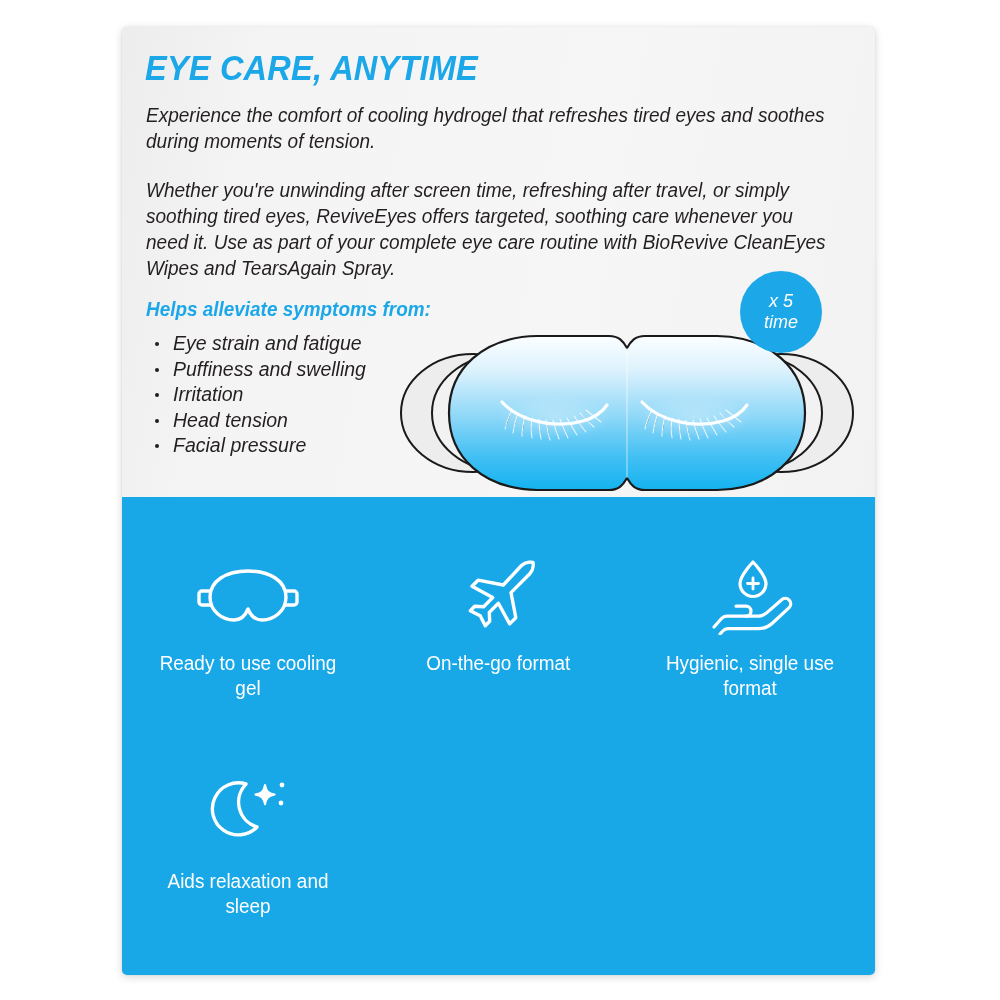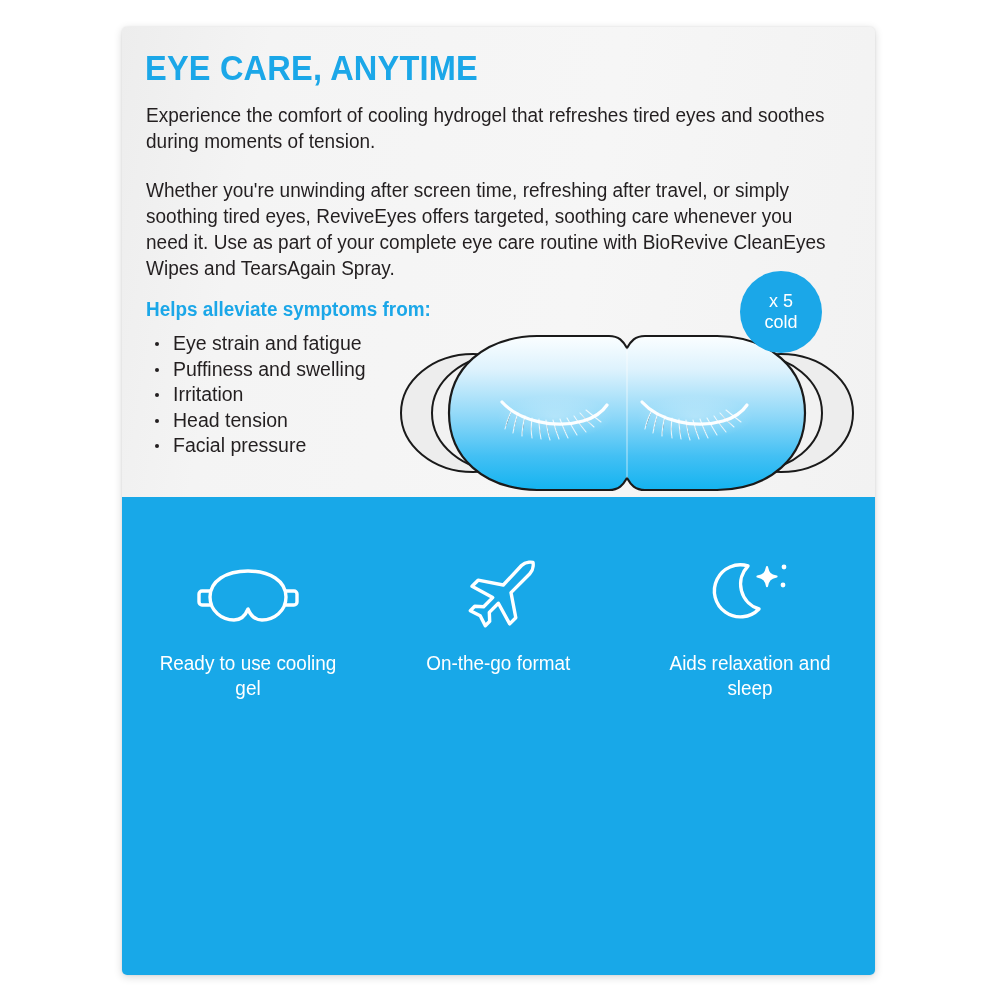--- a/index.html
+++ b/index.html
@@ -33,20 +33,21 @@
     box-shadow: 0 2px 9px rgba(0,0,0,.16), 0 0 2px rgba(0,0,0,.10);
   }
 
   
   .panel-top {
     position: absolute;
     left: 0; top: 0;
     width: 753px;
     height: 470px;
     background: linear-gradient(100deg, #ededed 0%, #f4f4f4 18%, #f6f6f6 60%, #f2f2f2 100%);
+    font-style: italic;
   }
 
   .headline {
     position: absolute;
     left: 23px;
     top: 21px;
     font-size: 35px;
     font-weight: 700;
     letter-spacing: .2px;
     color: #1BA7E8;
@@ -272,21 +273,21 @@
               <path d="M339 93 C345 98 349 101 354 105"></path>
             </g>
             <path d="M255 85 C272 104 308 112 336 104 C350 100 356 94 360 88" fill="none" stroke="#ffffff" stroke-width="3.2" stroke-linecap="round" opacity=".97"></path>
             <ellipse cx="308" cy="100" rx="58" ry="22" fill="url(#lashglow)" opacity=".35"></ellipse>
           </g>
         </svg>
       </div>
 
       <div class="badge">
         <span>x 5</span>
-        <span>cold</span>
+        <span>time</span>
       </div>
     </div>
 
     <div class="panel-bottom">
       <div class="features">
 
         <div class="feature">
           <span class="ico">
             <svg width="120" height="70" viewBox="0 0 120 70" fill="none" stroke="#ffffff" stroke-width="3.4" stroke-linejoin="round" stroke-linecap="round">
               <path d="M22 30 h-8 a3 3 0 0 0 -3 3 v8 a3 3 0 0 0 3 3 h8"></path>
@@ -306,20 +307,33 @@
             <svg width="82" height="78" viewBox="0 0 82 78" fill="none" stroke="#ffffff" stroke-width="3.4" stroke-linejoin="round" stroke-linecap="round">
               <path d="M63.5 8.5 c4.5 -4.5 11.5 -3.2 11.5 -3.2 s1.3 7 -3.2 11.5
                        L53 35.6 l4.8 25.2 l-6.1 6.1 l-11.3 -20.6 l-9.1 9.1
                        l0.4 8.9 l-4.4 4.4 l-5.1 -9.9 l-9.9 -5.1 l4.4 -4.4 l8.9 0.4
                        l9.1 -9.1 L14 29.3 l6.1 -6.1 l25.2 4.8 Z"></path>
             </svg>
           </span>
           <span class="cap">On-the-go format</span>
         </div>
 
+        <div class="feature">
+          <span class="ico">
+            <svg width="92" height="78" viewBox="0 0 92 78" fill="none" stroke="#ffffff" stroke-width="3.2" stroke-linecap="round" stroke-linejoin="round">
+              <path d="M49 5 c0 0 -13 13.5 -13 21.5 a13 13 0 0 0 26 0 C62 18.5 49 5 49 5 Z"></path>
+              <path d="M49 21 v11 M43.5 26.5 h11" stroke-width="2.8"></path>
+              <path d="M10 70 l7.5 -8.5 a7 7 0 0 1 5.2 -2.3 H42 a5 5 0 0 0 0 -10 H32"></path>
+              <path d="M42 59.2 h12.5 c3 0 5.5 -1.2 7.8 -3.1 L78 42.5
+                       a5.4 5.4 0 0 1 7.4 7.8 L68 66.5 c-4 3.6 -8.2 5.2 -13.6 5.2 H24
+                       a7 7 0 0 0 -5.2 2.3 L16 77"></path>
+            </svg>
+          </span>
+          <span class="cap">Hygienic, single use format</span>
+        </div>
 
         <div class="feature">
           <span class="ico">
             <svg width="86" height="78" viewBox="0 0 86 78" fill="none" stroke="#ffffff" stroke-width="3.4" stroke-linecap="round" stroke-linejoin="round">
               <path d="M52 52 A26 26 0 1 1 41 9 A26 26 0 0 0 52 52 Z"></path>
               <path d="M60 10 c1.4 6.5 3.1 8.2 9.6 9.6 c-6.5 1.4 -8.2 3.1 -9.6 9.6
                        c-1.4 -6.5 -3.1 -8.2 -9.6 -9.6 c6.5 -1.4 8.2 -3.1 9.6 -9.6 Z" fill="#ffffff" stroke-width="2"></path>
               <circle cx="77" cy="10" r="2.4" fill="#ffffff" stroke="none"></circle>
               <circle cx="76" cy="28" r="2.4" fill="#ffffff" stroke="none"></circle>
             </svg>

